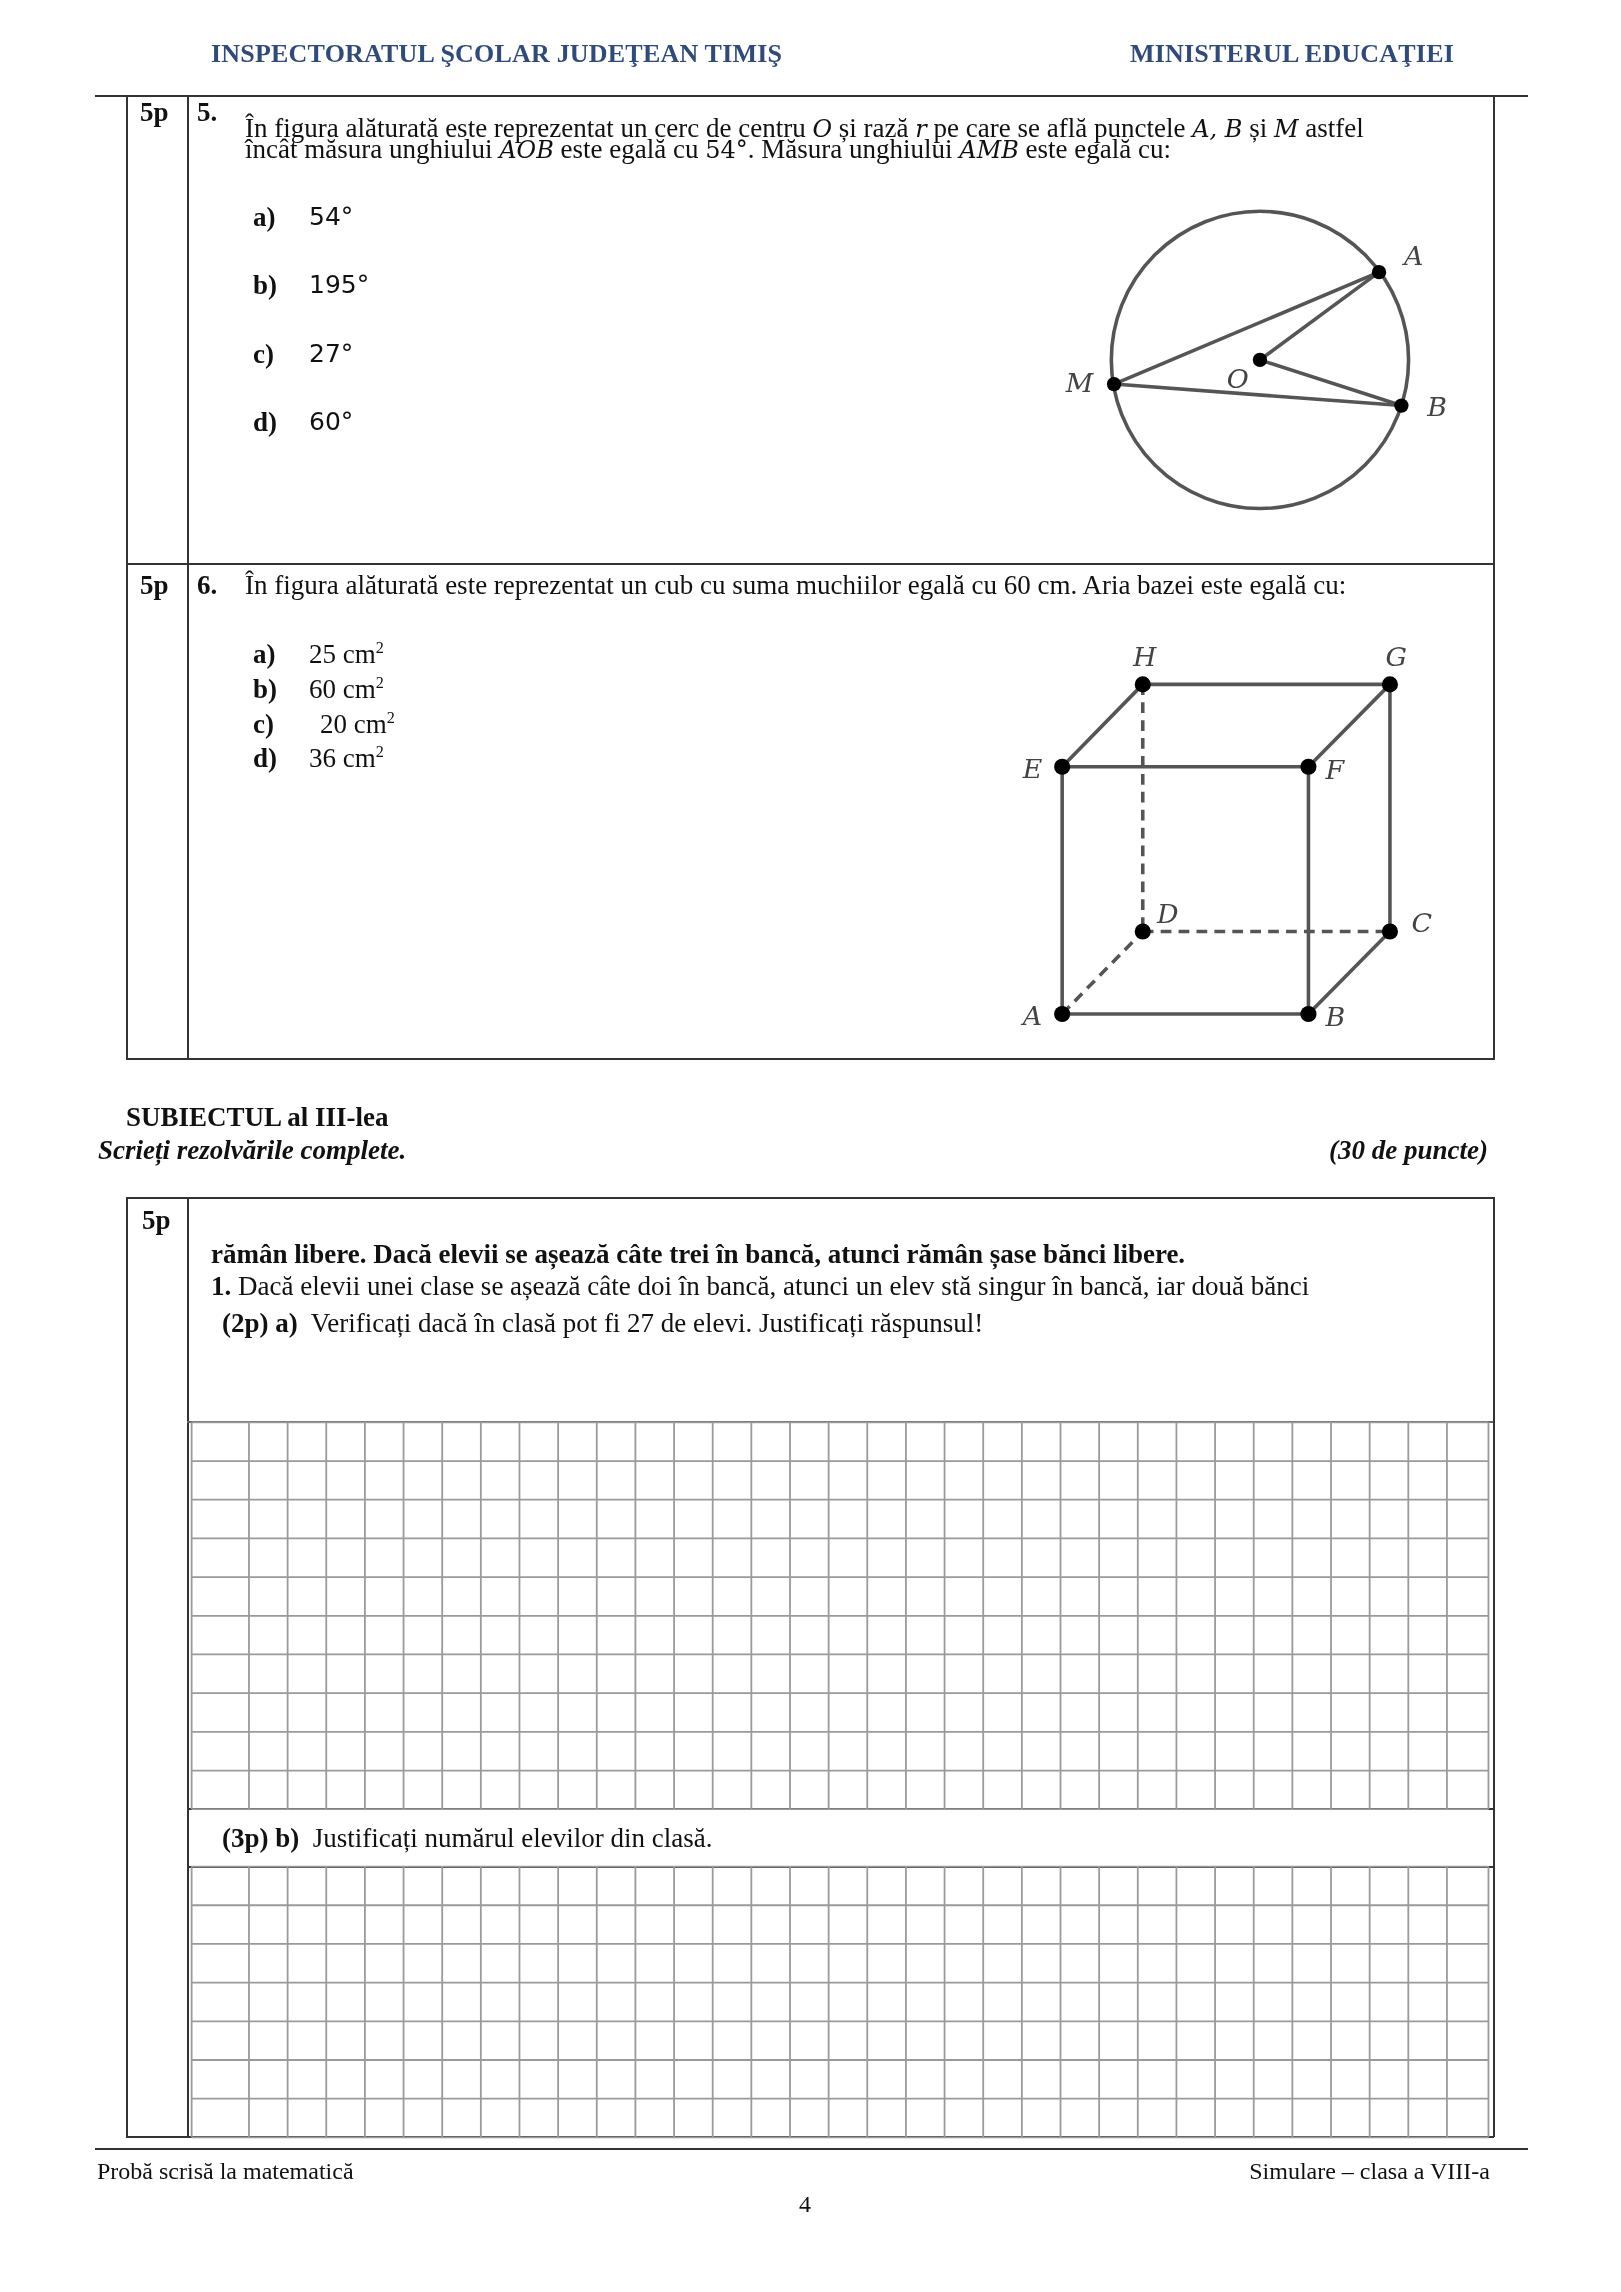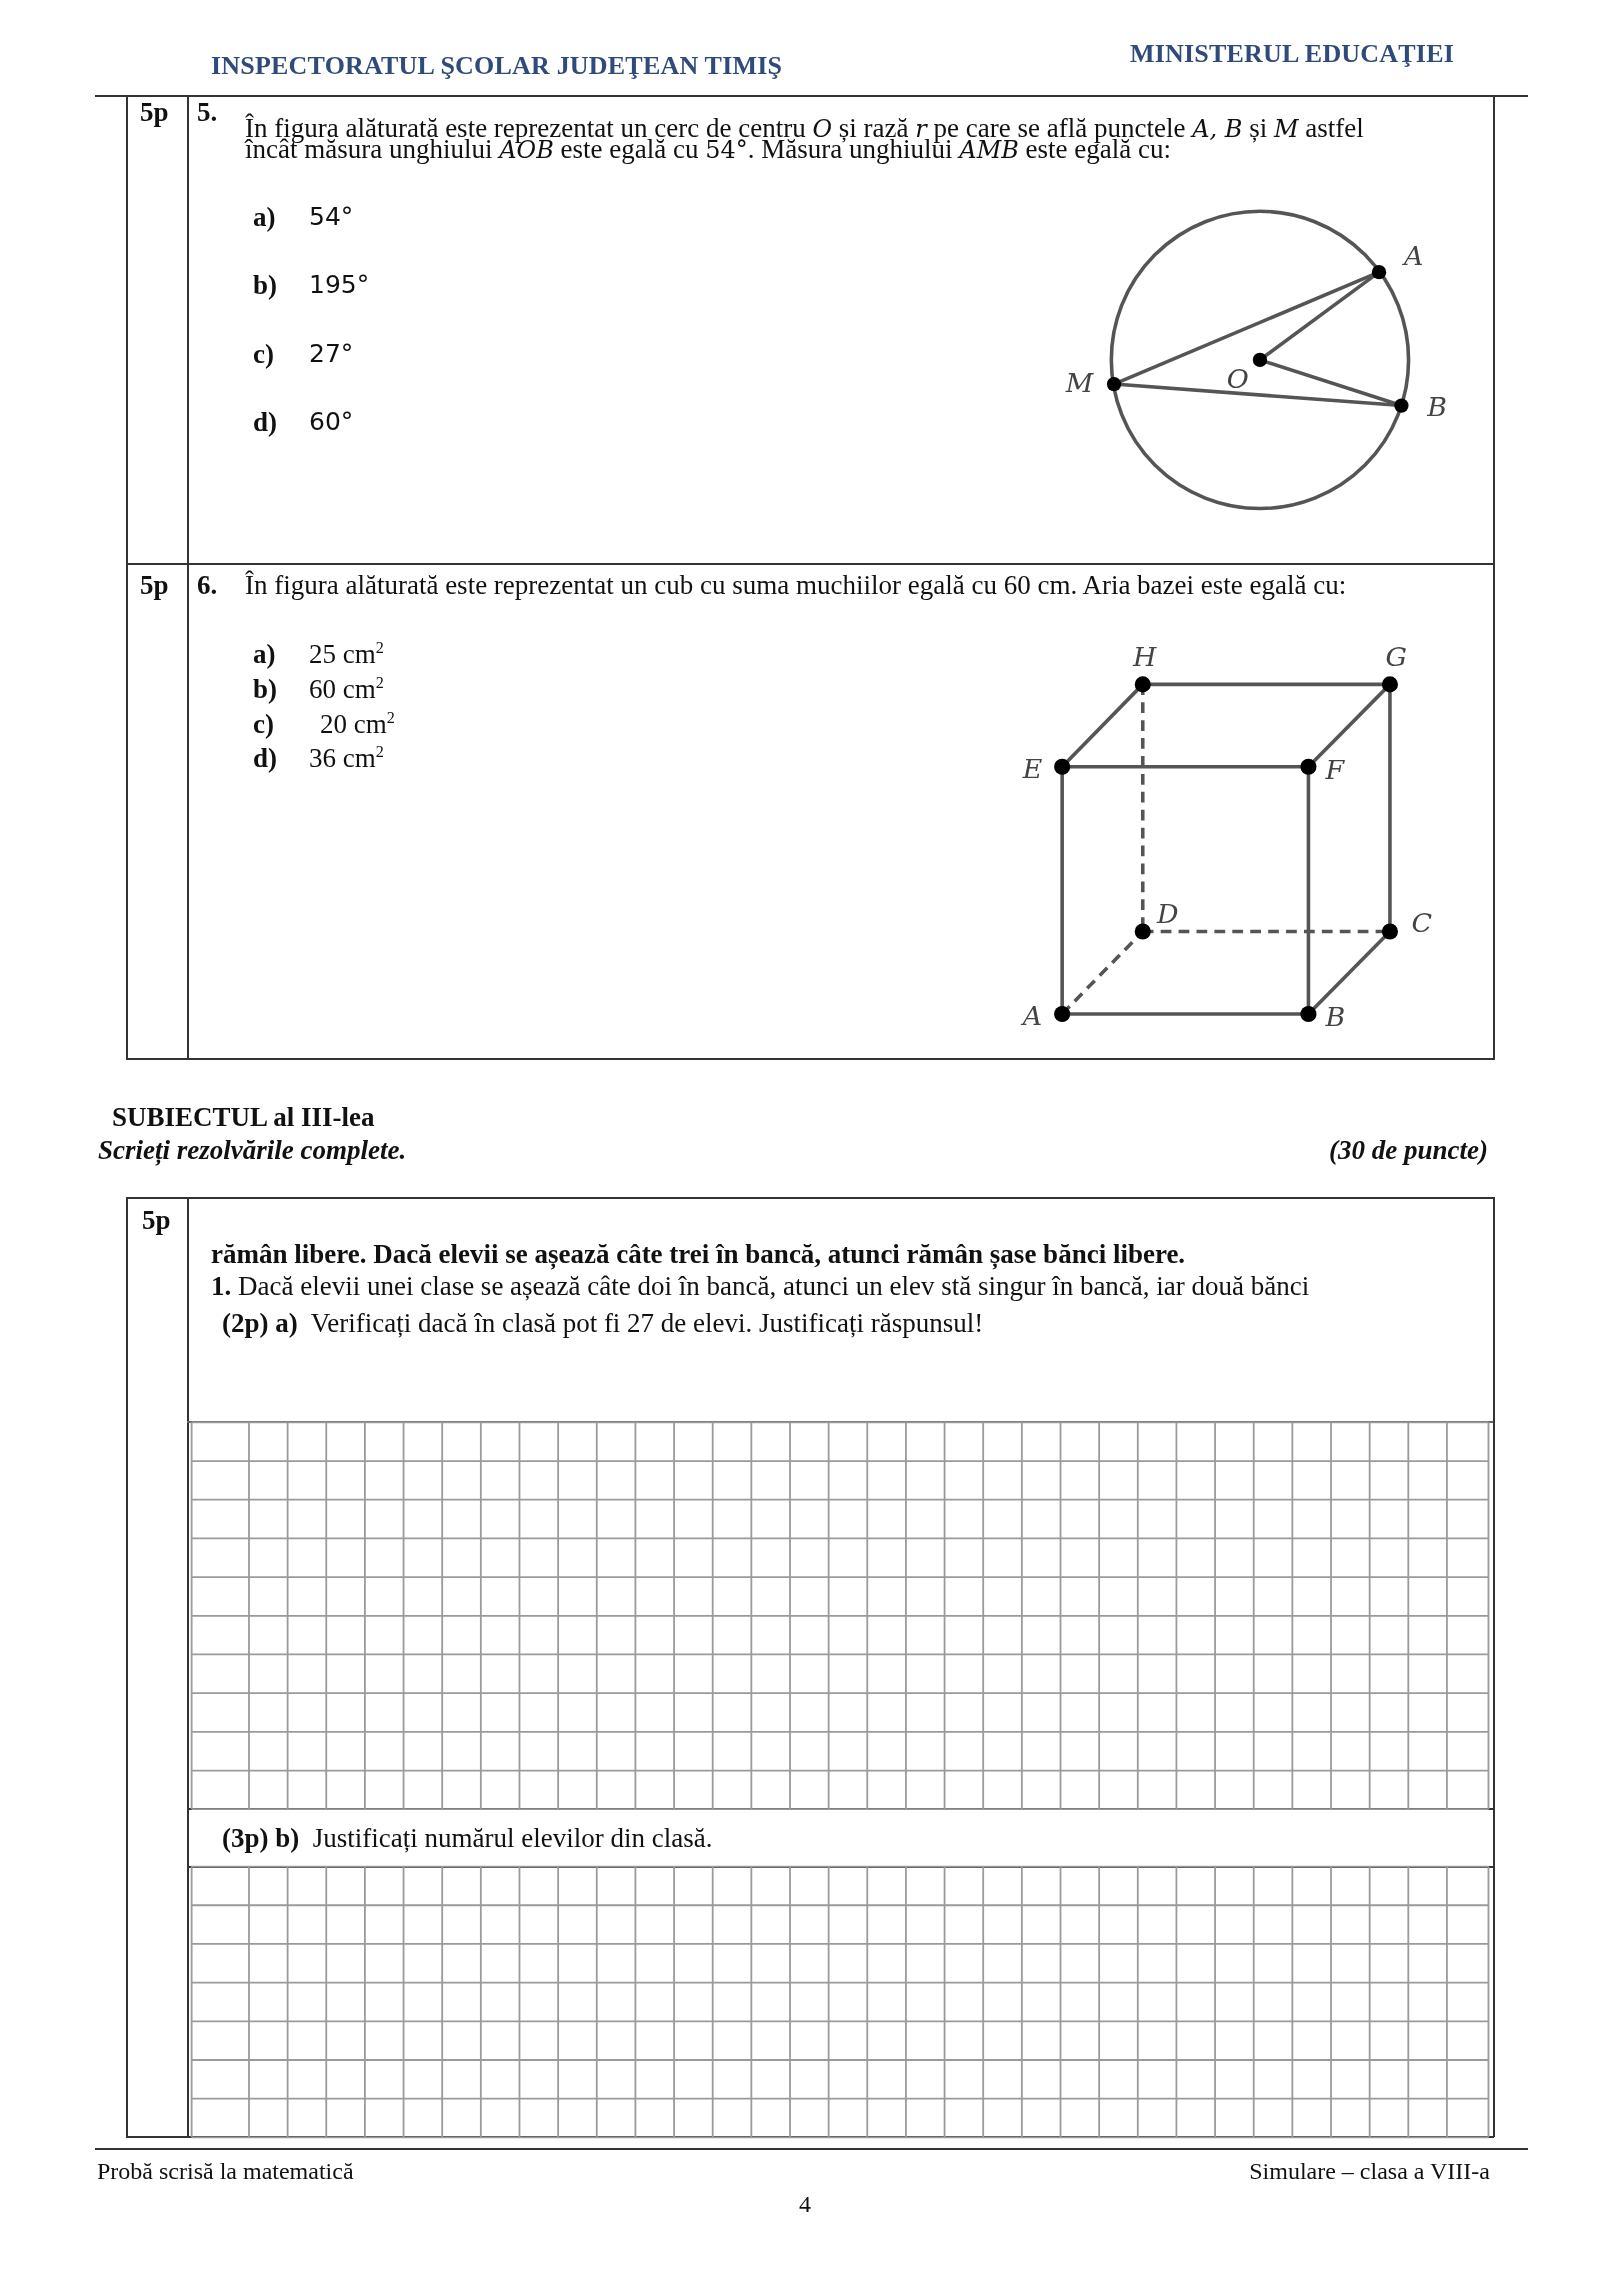--- a/index.html
+++ b/index.html
@@ -18,21 +18,21 @@
   sup { font-size:60%; vertical-align:super; line-height:0; }
   .optlab { font-weight:bold; font-size:27px; }
   .optval { font-family:"DejaVu Sans", sans-serif; font-size:25px; }
   .optval2 { font-size:27px; }
   svg text { font-family:"DejaVu Serif", serif; font-style:italic; font-size:30px; fill:#444; }
   .grid { position:absolute; }
 </style>
 </head>
 <body>
 
-<div class="abs hdr" style="left:211px; top:39px;margin-top:12px;">INSPECTORATUL ŞCOLAR  JUDEŢEAN TIMIŞ</div>
+<div class="abs hdr" style="left:211px; top:39px;">INSPECTORATUL ŞCOLAR  JUDEŢEAN TIMIŞ</div>
 <div class="abs hdr" style="left:1130px; top:39px;">MINISTERUL EDUCAŢIEI</div>
 <div class="rule" style="left:95px; top:95px; width:1433px; height:1.8px;"></div>
 
 <div>
   <div class="vline" style="left:126px; top:95px; height:965px;"></div>
   <div class="vline" style="left:187px; top:95px; height:965px;"></div>
   <div class="vline" style="left:1493px; top:95px; height:965px;"></div>
   <div class="hline" style="left:126px; top:563px; width:1368px;"></div>
   <div class="hline" style="left:126px; top:1058px; width:1368px;"></div>
 </div>
@@ -104,21 +104,21 @@
     <text x="1547" y="743">G</text>
     <text x="1142" y="868">E</text>
     <text x="1480" y="870">F</text>
     <text x="1292" y="1030">D</text>
     <text x="1576" y="1040">C</text>
     <text x="1142" y="1144">A</text>
     <text x="1480" y="1146">B</text>
   </svg>
 </div>
 
-<div class="abs txt b" style="left:112px; top:1102px;">SUBIECTUL al III-lea</div>
+<div class="abs txt b" style="left:126px; top:1102px;">SUBIECTUL al III-lea</div>
 <div class="abs txt b i" style="left:98px; top:1135px;">Scrieți rezolvările complete.</div>
 <div class="abs txt b i" style="right:133px; top:1135px;">(30 de puncte)</div>
 
 <div>
   <div class="hline" style="left:126px; top:1197px; width:1368px;"></div>
   <div class="vline" style="left:126px; top:1197px; height:940px;"></div>
   <div class="vline" style="left:187px; top:1197px; height:940px;"></div>
   <div class="vline" style="left:1493px; top:1197px; height:940px;"></div>
   <div class="hline" style="left:126px; top:2136px; width:1368px;"></div>
   <div class="hline" style="left:187px; top:1421px; width:1306px; background:#666;"></div>

